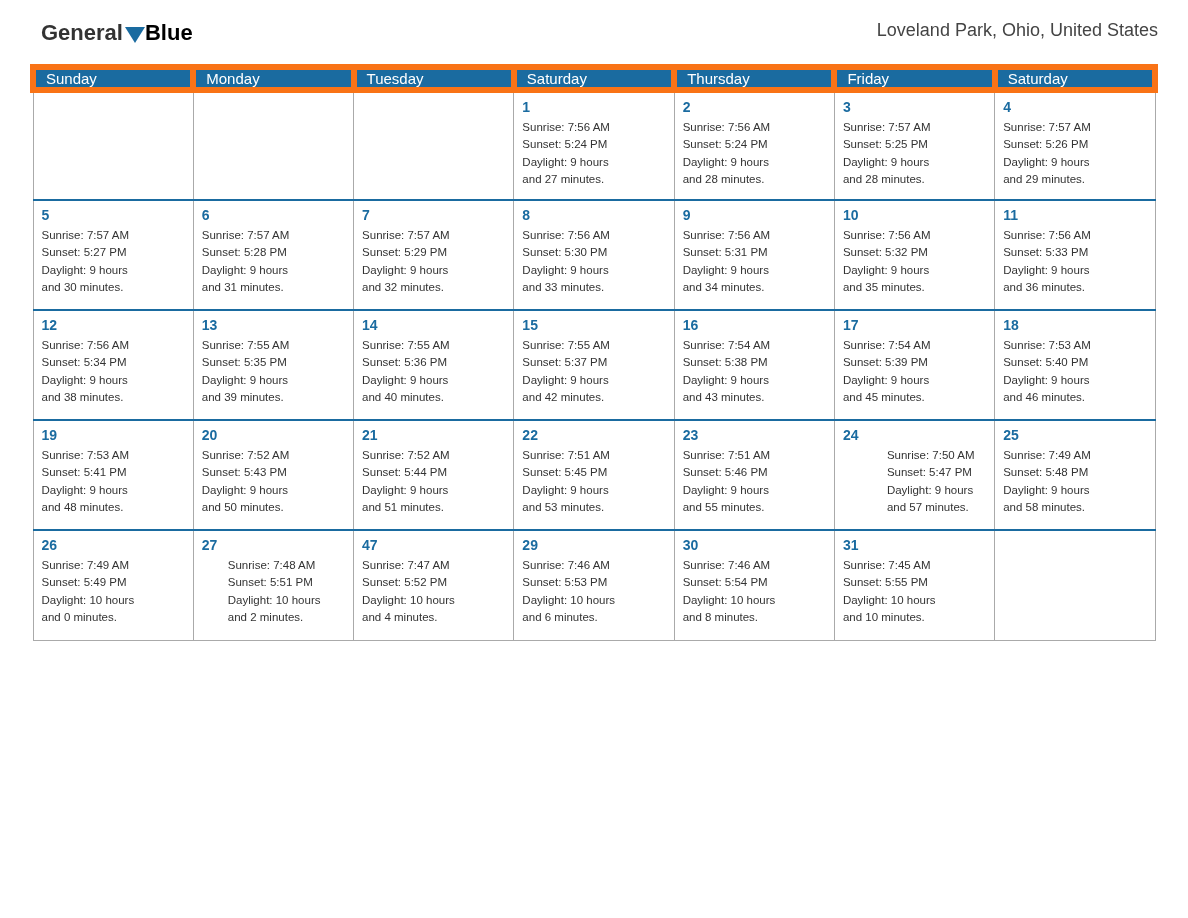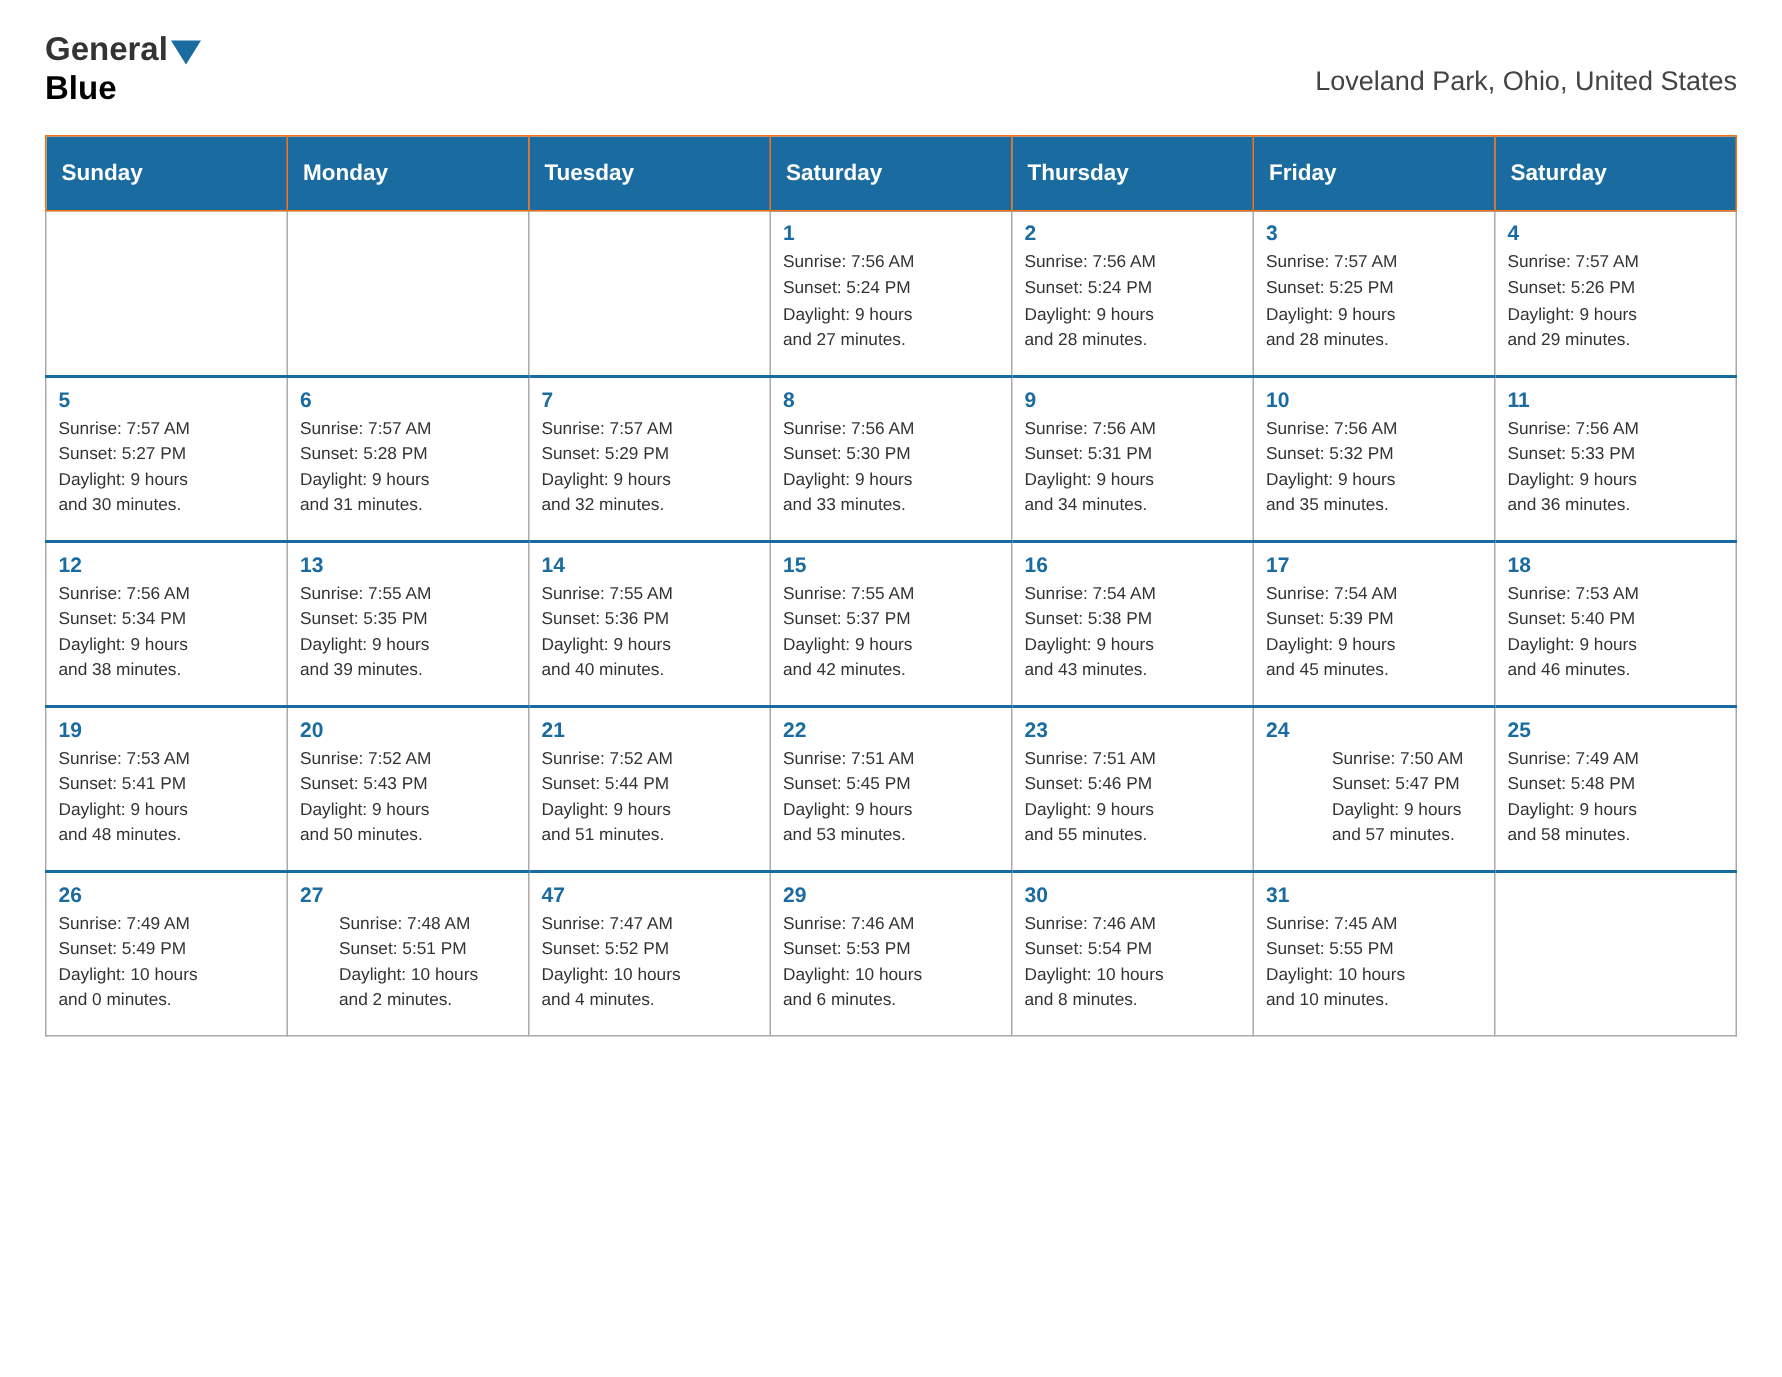--- a/index.html
+++ b/index.html
@@ -38,55 +38,55 @@
       display: inline-block;
     }
     .logo-blue {
       font-size: 22px;
       font-weight: bold;
       color: #000000;
       font-family: Arial, sans-serif;
     }
     .logo-block {
       display: flex;
-      flex-direction: column;
+      flex-direction: row;
+      margin-left: 11px;
     }
     .logo-row1 {
       display: flex;
       align-items: center;
     }
     .title-block {
       text-align: right;
     }
     .title-block h1 {
       font-size: 42px;
       font-weight: bold;
       color: #222;
       font-family: Georgia, serif;
     }
     .title-block h2 {
       font-size: 18px;
       font-weight: normal;
       color: #444;
       font-family: Arial, sans-serif;
-      margin-top: 24px;
     }
     .calendar {
       width: 100%;
       border-collapse: collapse;
       border: 1px solid #aaa;
     }
     .calendar th {
       background-color: #1a6ba0;
       color: #fff;
       text-align: left;
-      padding: 16px 10px;
+      padding: 0 10px;
       font-size: 15px;
-      font-weight: bold;
-      border: 1px solid #f97316;
+      font-weight: normal;
+      border: 6px solid #f97316;
     }
     .calendar td {
       vertical-align: top;
       padding: 6px 8px;
       font-size: 12px;
       color: #333;
       border: 1px solid #aaa;
       width: 14.28%;
       min-height: 100px;
       height: 110px;

